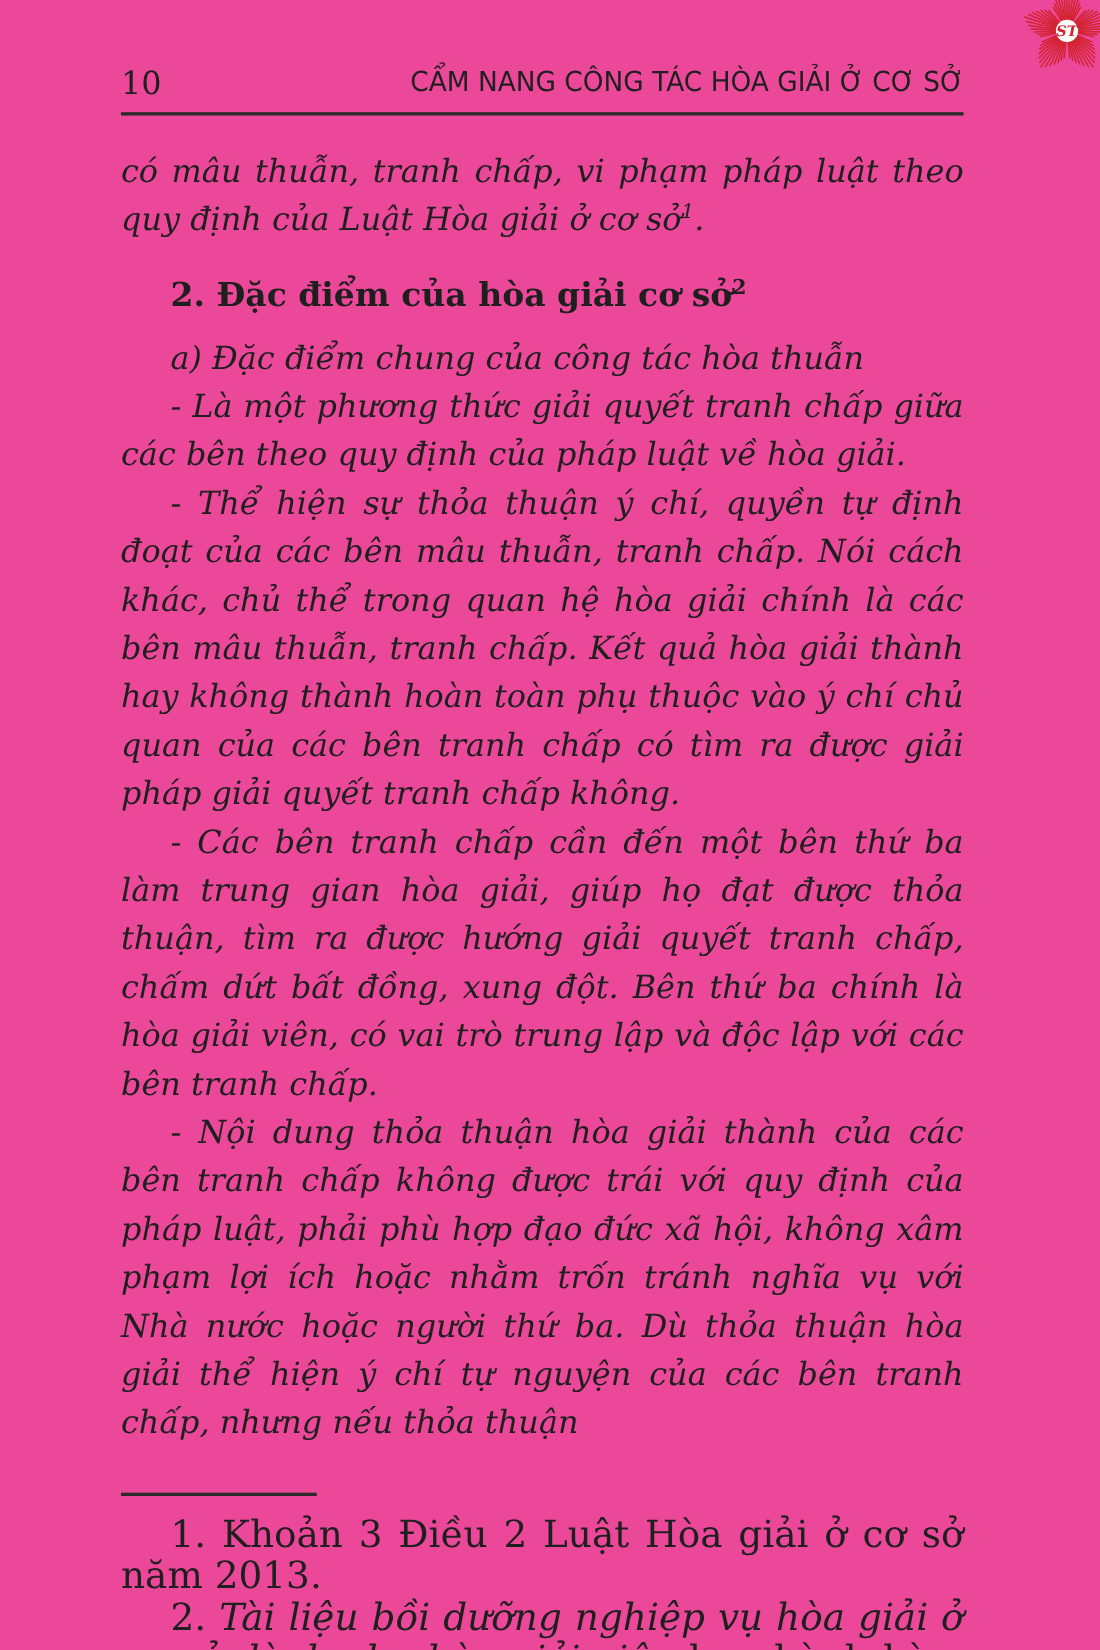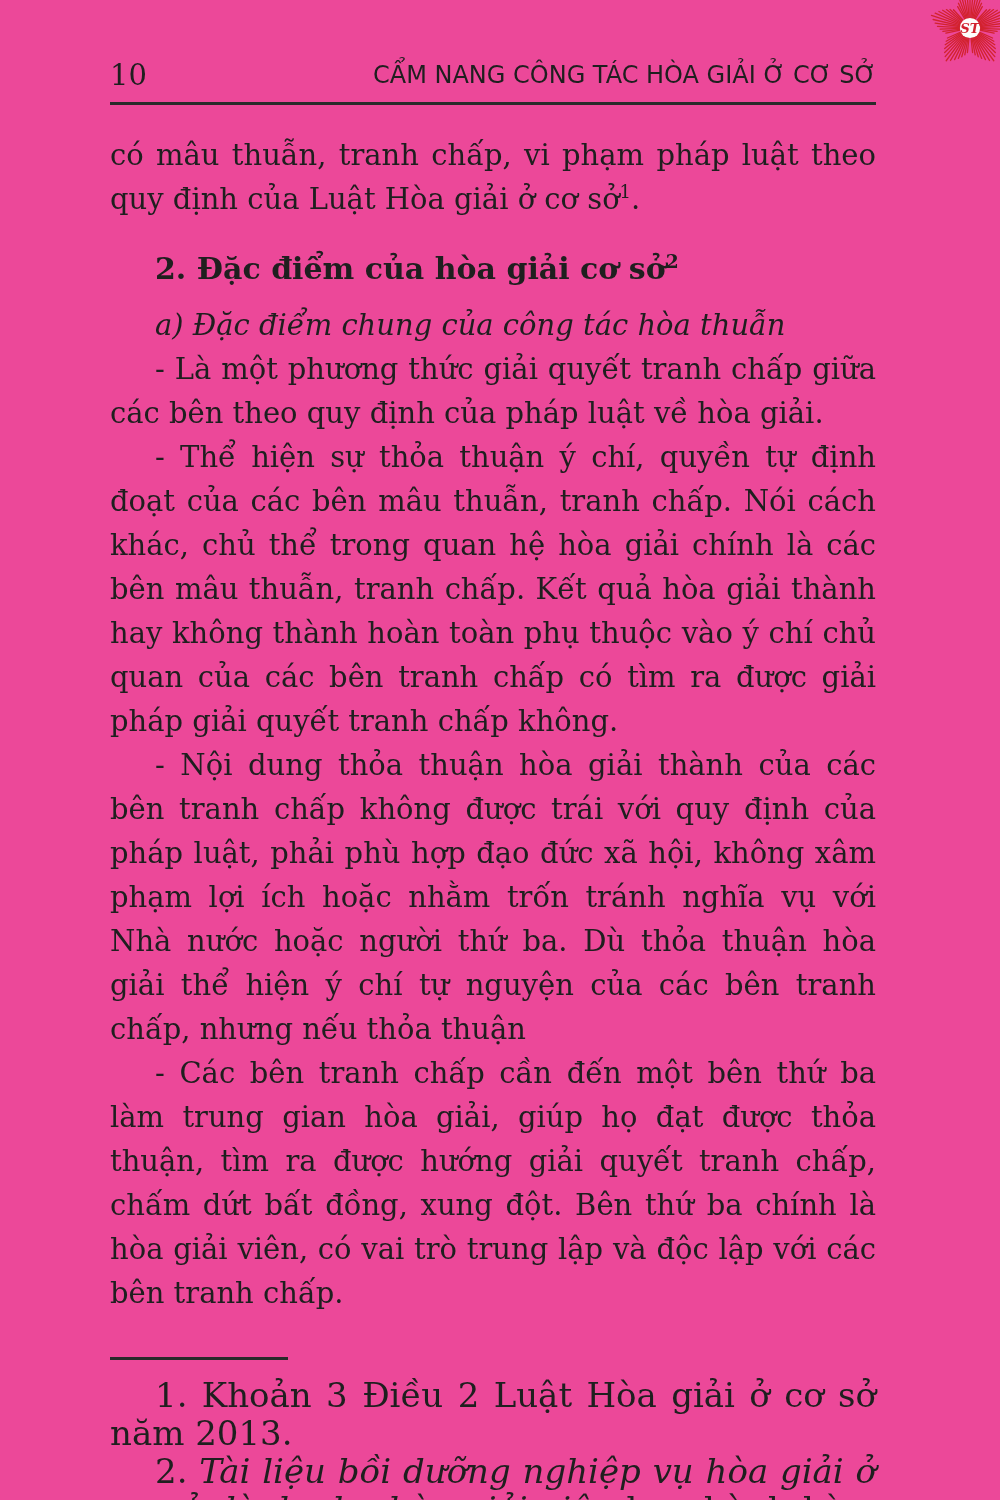--- a/index.html
+++ b/index.html
@@ -48,21 +48,21 @@
     width: 88px;
     height: 88px;
   }
   
   .body-text {
     margin-top: 28px;
     font-size: 29px;
     line-height: 44px;
     text-align: justify;
   }
-  .body-text p { margin: 0; text-indent: 45px; }
+  .body-text p { margin: 0; text-indent: 45px; font-style: italic; }
   .body-text p.no-indent { text-indent: 0; }
   .section-heading {
     font-weight: bold;
     font-size: 30px;
     margin: 26px 0 12px 0;
     text-indent: 45px;
     text-align: left;
   }
   .sub-heading {
     font-style: italic;
@@ -135,22 +135,22 @@
     <div class="body-text">
 
       <p class="no-indent"><span>có mâu thuẫn, tranh chấp, vi phạm pháp luật theo quy định của Luật Hòa giải ở cơ sở</span><sup class="fnref">1</sup><span>.</span></p>
 
       <div class="section-heading"><span>2. Đặc điểm của hòa giải cơ sở</span><sup class="fnref">2</sup></div>
 
       <div class="sub-heading">a) Đặc điểm chung của công tác hòa thuẫn</div>
 
       <p>- Là một phương thức giải quyết tranh chấp giữa các bên theo quy định của pháp luật về hòa giải.</p>
       <p>- Thể hiện sự thỏa thuận ý chí, quyền tự định đoạt của các bên mâu thuẫn, tranh chấp. Nói cách khác, chủ thể trong quan hệ hòa giải chính là các bên mâu thuẫn, tranh chấp. Kết quả hòa giải thành hay không thành hoàn toàn phụ thuộc vào ý chí chủ quan của các bên tranh chấp có tìm ra được giải pháp giải quyết tranh chấp không.</p>
+      <p>- Các bên tranh chấp cần đến một bên thứ ba làm trung gian hòa giải, giúp họ đạt được thỏa thuận, tìm ra được hướng giải quyết tranh chấp, chấm dứt bất đồng, xung đột. Bên thứ ba chính là hòa giải viên, có vai trò trung lập và độc lập với các bên tranh chấp.</p>
       <p>- Nội dung thỏa thuận hòa giải thành của các bên tranh chấp không được trái với quy định của pháp luật, phải phù hợp đạo đức xã hội, không xâm phạm lợi ích hoặc nhằm trốn tránh nghĩa vụ với Nhà nước hoặc người thứ ba. Dù thỏa thuận hòa giải thể hiện ý chí tự nguyện của các bên tranh chấp, nhưng nếu thỏa thuận</p>
-      <p>- Các bên tranh chấp cần đến một bên thứ ba làm trung gian hòa giải, giúp họ đạt được thỏa thuận, tìm ra được hướng giải quyết tranh chấp, chấm dứt bất đồng, xung đột. Bên thứ ba chính là hòa giải viên, có vai trò trung lập và độc lập với các bên tranh chấp.</p>
 
     </div>
 
     <div class="footnotes">
       <div class="fn-divider"></div>
       <p class="footnote">1. Khoản 3 Điều 2 Luật Hòa giải ở cơ sở năm 2013.</p>
       <p class="footnote"><span>2. </span><span class="it">Tài liệu bồi dưỡng nghiệp vụ hòa giải ở cơ sở dành cho hòa giải viên</span><span> ban hành kèm theo Quyết định số 1852/QĐ-BTP ngày 01/9/2020 của Bộ Tư pháp (sau đây viết gọn là </span><span class="it">Tài liệu bồi dưỡng nghiệp vụ</span></p>
     </div>
 
   </div>

